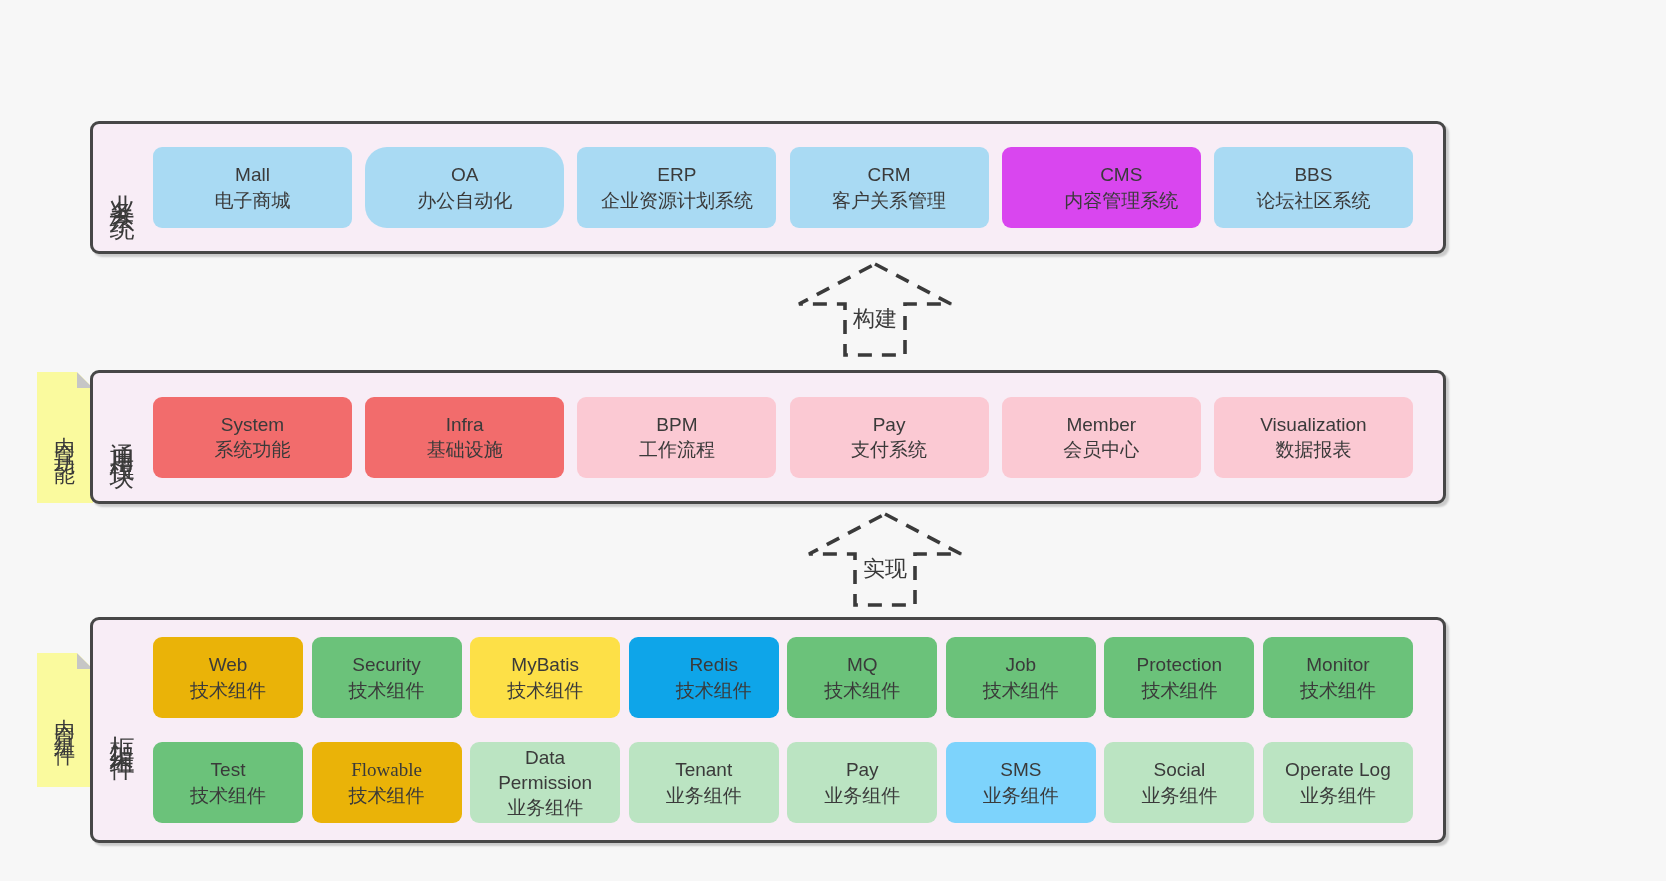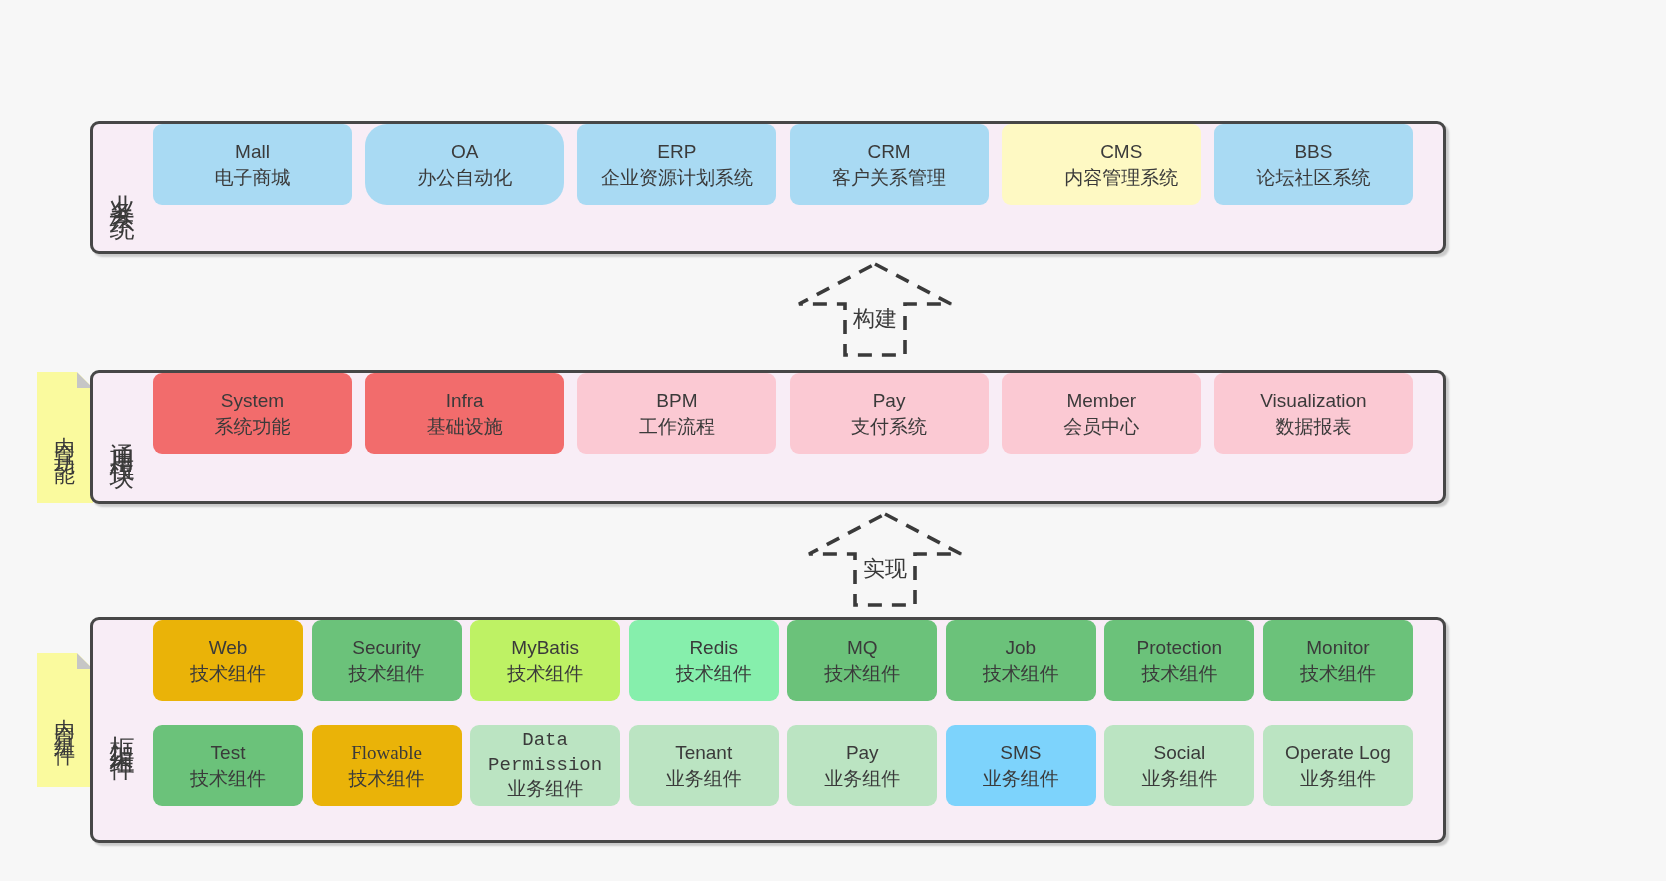--- a/index.html
+++ b/index.html
@@ -9,21 +9,21 @@
     background:#f7f7f7;
     font-family:"Liberation Sans","DejaVu Sans",sans-serif;
     color:#3a3a3a;
   }
   .panel{
     position:absolute;left:90px;width:1356px;
     background:#f8edf6;
     border:3px solid #474747;border-radius:9px;
     box-sizing:border-box;
     box-shadow:3px 3px 2px rgba(0,0,0,0.18);
-    display:flex;align-items:flex-start;
+    display:flex;align-items:center;
     z-index:2;
   }
   .panel-business{top:121px;height:133px;}
   .panel-modules{top:370px;height:134px;}
   .panel-components{top:617px;height:226px;}
   .side-label{
     width:58px;flex:0 0 58px;height:100%;
     display:flex;align-items:center;justify-content:center;
   }
   .vtext{
@@ -89,21 +89,21 @@
       <div>办公自动化</div>
     </div>
     <div class="box box-wide" style="background-color: rgb(169, 218, 243);">
       <div>ERP</div>
       <div>企业资源计划系统</div>
     </div>
     <div class="box box-wide" style="background-color: rgb(169, 218, 243);">
       <div>CRM</div>
       <div>客户关系管理</div>
     </div>
-    <div class="box box-wide" style="background-color: #fef9c3; padding-left: 48px;">
+    <div class="box box-wide" style="background-color: #d946ef; padding-left: 48px;">
       <div>CMS</div>
       <div>内容管理系统</div>
     </div>
     <div class="box box-wide" style="background-color: rgb(169, 218, 243);">
       <div>BBS</div>
       <div>论坛社区系统</div>
     </div>
   </div>
 </div>
 
@@ -170,25 +170,25 @@
   <div class="rows-area">
     <div class="row">
       <div class="box box-narrow" style="background-color: #eab308;">
         <div>Web</div>
         <div>技术组件</div>
       </div>
       <div class="box box-narrow" style="background-color: rgb(107, 194, 122);">
         <div>Security</div>
         <div>技术组件</div>
       </div>
-      <div class="box box-narrow" style="background-color: #bef264;">
+      <div class="box box-narrow" style="background-color: #fde047;">
         <div>MyBatis</div>
         <div>技术组件</div>
       </div>
-      <div class="box box-narrow" style="background-color: #86efac; padding-left: 28px;">
+      <div class="box box-narrow" style="background-color: #0ea5e9; padding-left: 28px;">
         <div>Redis</div>
         <div>技术组件</div>
       </div>
       <div class="box box-narrow" style="background-color: rgb(107, 194, 122);">
         <div>MQ</div>
         <div>技术组件</div>
       </div>
       <div class="box box-narrow" style="background-color: rgb(107, 194, 122);">
         <div>Job</div>
         <div>技术组件</div>
@@ -204,21 +204,21 @@
     </div>
     <div class="row">
       <div class="box box-narrow" style="background-color: rgb(107, 194, 122);">
         <div>Test</div>
         <div>技术组件</div>
       </div>
       <div class="box box-narrow" style="background-color: #eab308; font-family: Liberation Serif, serif;">
         <div>Flowable</div>
         <div>技术组件</div>
       </div>
-      <div class="box box-narrow" style="background-color: rgb(187, 228, 194); font-family: Liberation Mono, monospace;">
+      <div class="box box-narrow" style="background-color: rgb(187, 228, 194);">
         <div>Data Permission</div>
         <div>业务组件</div>
       </div>
       <div class="box box-narrow" style="background-color: rgb(187, 228, 194);">
         <div>Tenant</div>
         <div>业务组件</div>
       </div>
       <div class="box box-narrow" style="background-color: rgb(187, 228, 194);">
         <div>Pay</div>
         <div>业务组件</div>

